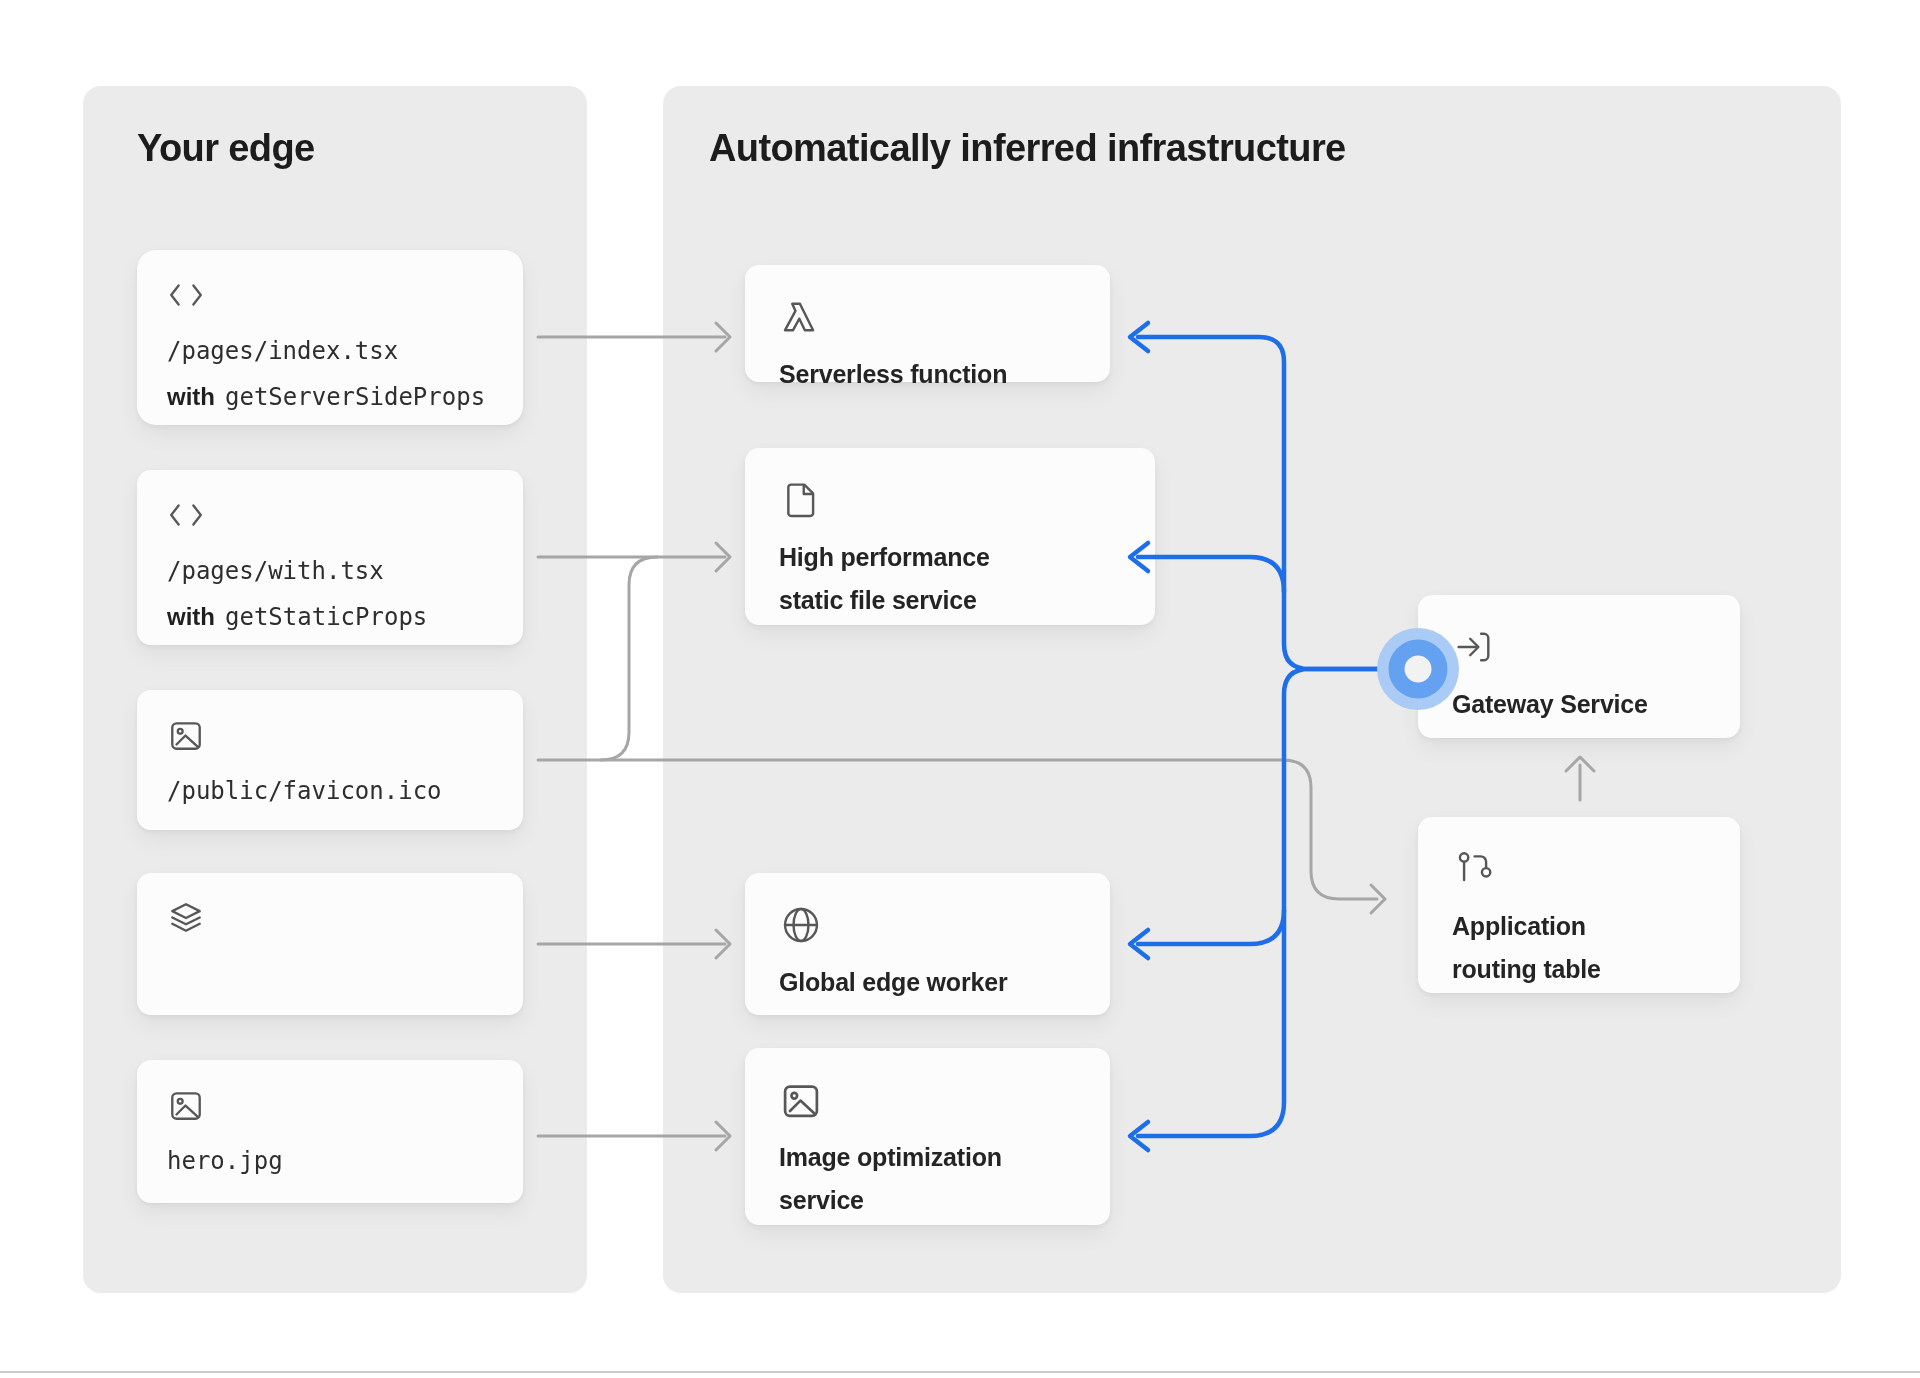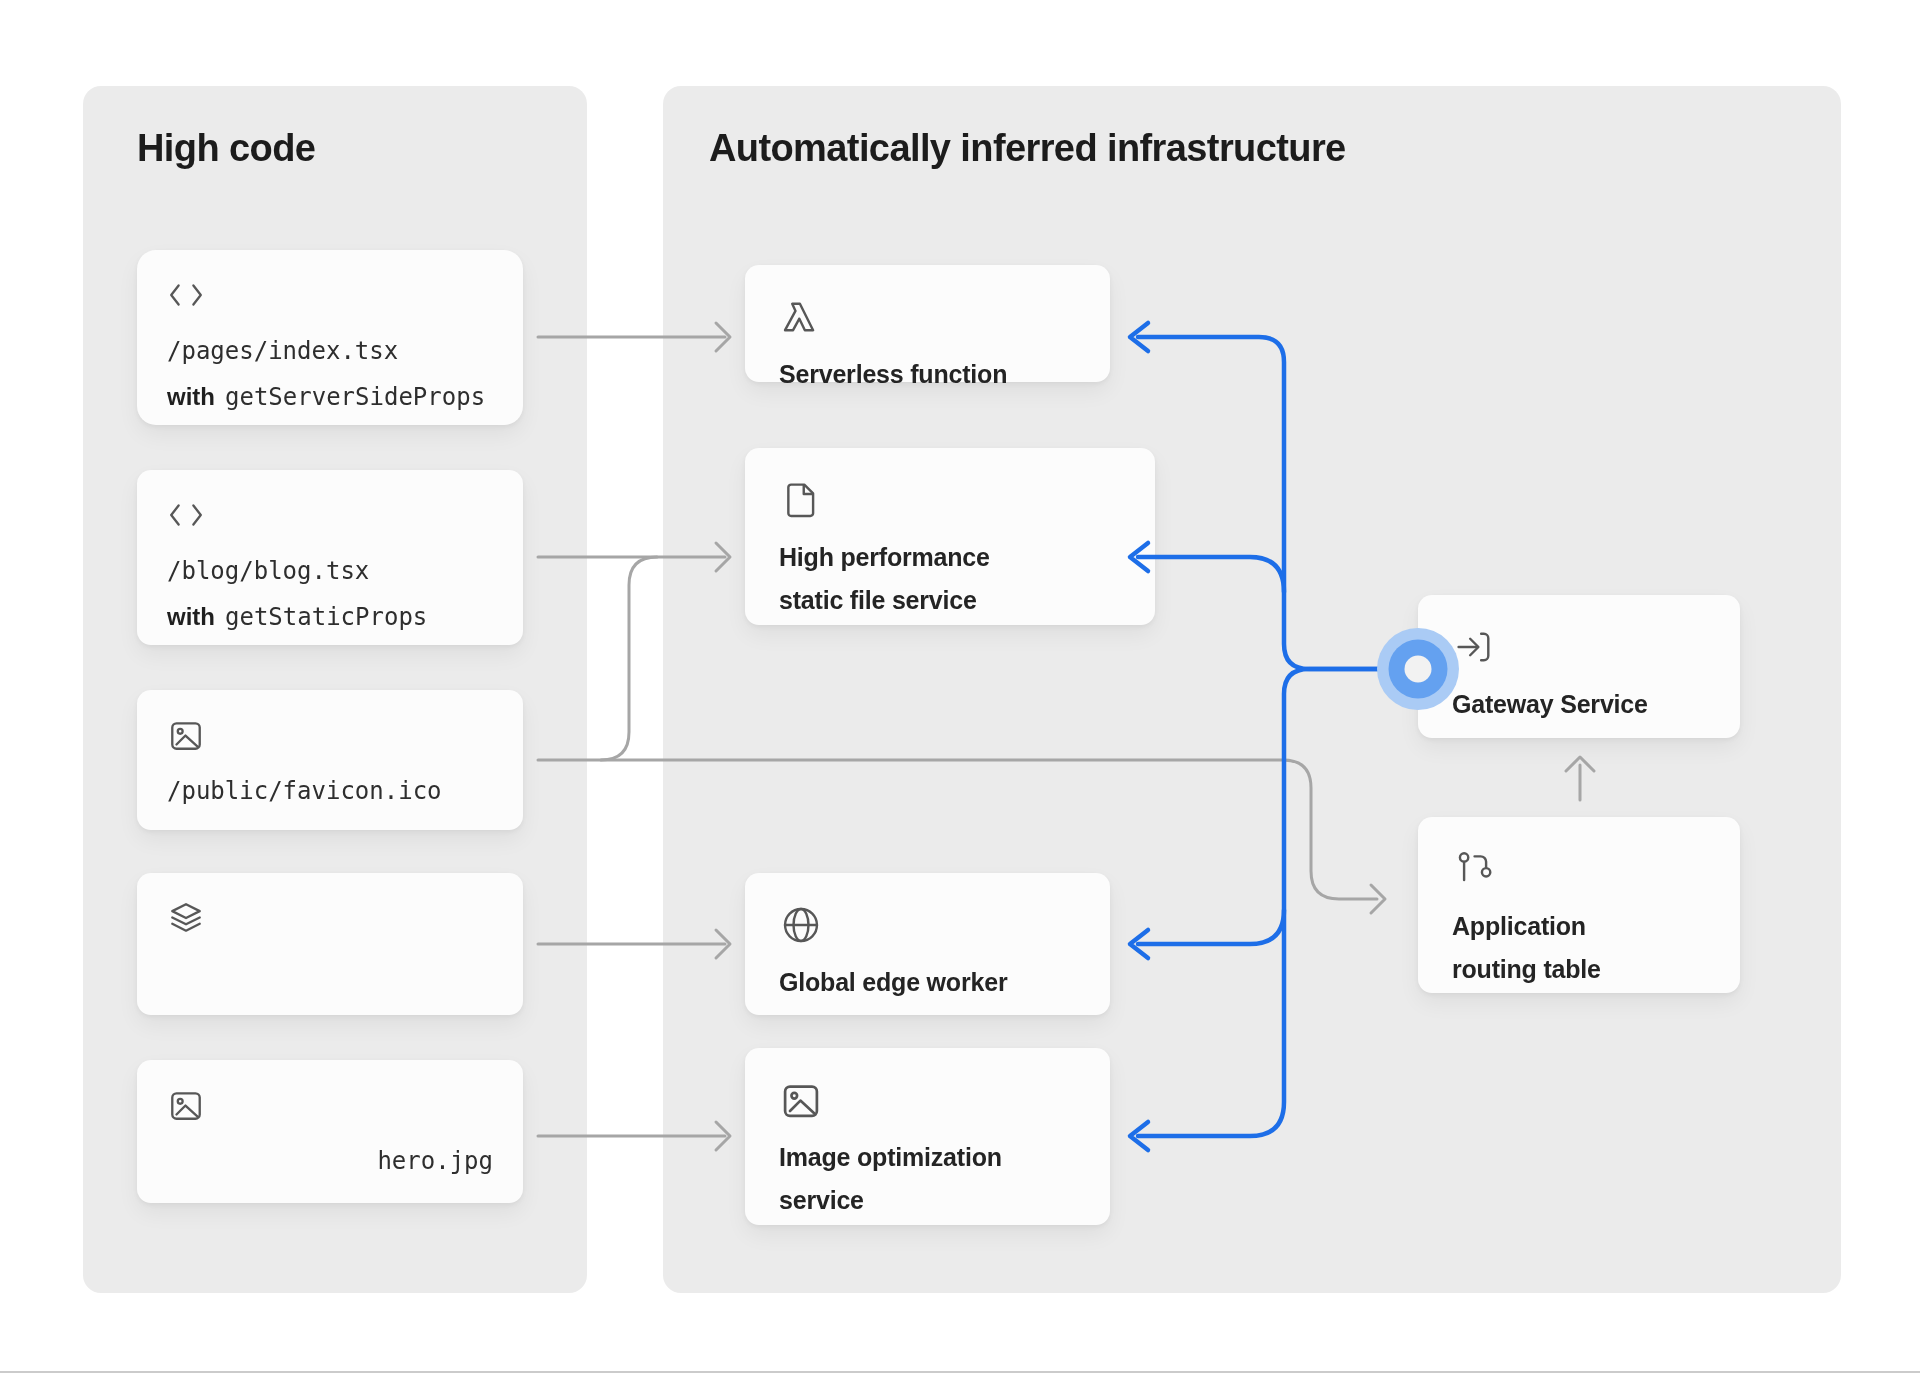--- a/index.html
+++ b/index.html
@@ -28,42 +28,42 @@
   .bottom-rule{position:absolute;left:0;top:1371px;width:1920px;height:2px;background:#cbcbcb;}
 </style>
 </head>
 <body>
 
 <div class="canvas">
 
   <div class="panel panel-left"></div>
   <div class="panel panel-right"></div>
 
-  <div class="panel-title" style="left:137px;top:127px;">High code</div>
+  <div class="panel-title" style="left:137px;top:127px;">Your edge</div>
   <div class="panel-title" style="left:709px;top:127px;">Automatically inferred infrastructure</div>
 
   <div class="card" style="left:137px;top:250px;width:386px;height:175px;border-radius:19px;">
     <div class="card-inner">
       <svg class="icon" width="38" height="38" viewBox="0 0 36 36">
           <path d="M11 9 L4 18 L11 27 M25 9 L32 18 L25 27"></path>
         </svg>
       <div class="code-lines">
         <div>/pages/index.tsx</div>
         <div><span class="with-word">with</span><span>getServerSideProps</span></div>
       </div>
     </div>
   </div>
 
   <div class="card" style="left:137px;top:470px;width:386px;height:175px;">
     <div class="card-inner">
       <svg class="icon" width="38" height="38" viewBox="0 0 36 36">
           <path d="M11 9 L4 18 L11 27 M25 9 L32 18 L25 27"></path>
         </svg>
       <div class="code-lines">
-        <div>/blog/blog.tsx</div>
+        <div>/pages/with.tsx</div>
         <div><span class="with-word">with</span><span>getStaticProps</span></div>
       </div>
     </div>
   </div>
 
   <div class="card" style="left:137px;top:690px;width:386px;height:140px;">
     <div class="card-inner">
       <svg class="icon" width="38" height="38" viewBox="0 0 36 36">
           <rect x="5" y="7" width="26" height="24" rx="4"></rect>
           <circle cx="12.5" cy="14.5" r="2.3"></circle>
@@ -78,21 +78,21 @@
   <div class="card" style="left:137px;top:873px;width:386px;height:142px;">
     <div class="card-inner">
       <svg class="icon" width="38" height="38" viewBox="0 0 36 36">
           <path d="M18 5 L31 11.5 L18 18 L5 11.5 Z"></path>
           <path d="M5 17.5 L18 24 L31 17.5"></path>
           <path d="M5 23.5 L18 30 L31 23.5"></path>
         </svg>
     </div>
   </div>
 
-  <div class="card" style="left:137px;top:1060px;width:386px;height:143px;text-align:right;">
+  <div class="card" style="left:137px;top:1060px;width:386px;height:143px;">
     <div class="card-inner">
       <svg class="icon" width="38" height="38" viewBox="0 0 36 36">
           <rect x="5" y="7" width="26" height="24" rx="4"></rect>
           <circle cx="12.5" cy="14.5" r="2.3"></circle>
           <path d="M9 27 L17.5 18.5 L29 29"></path>
         </svg>
       <div class="code-lines">
           <div>hero.jpg</div>
         </div>
     </div>

